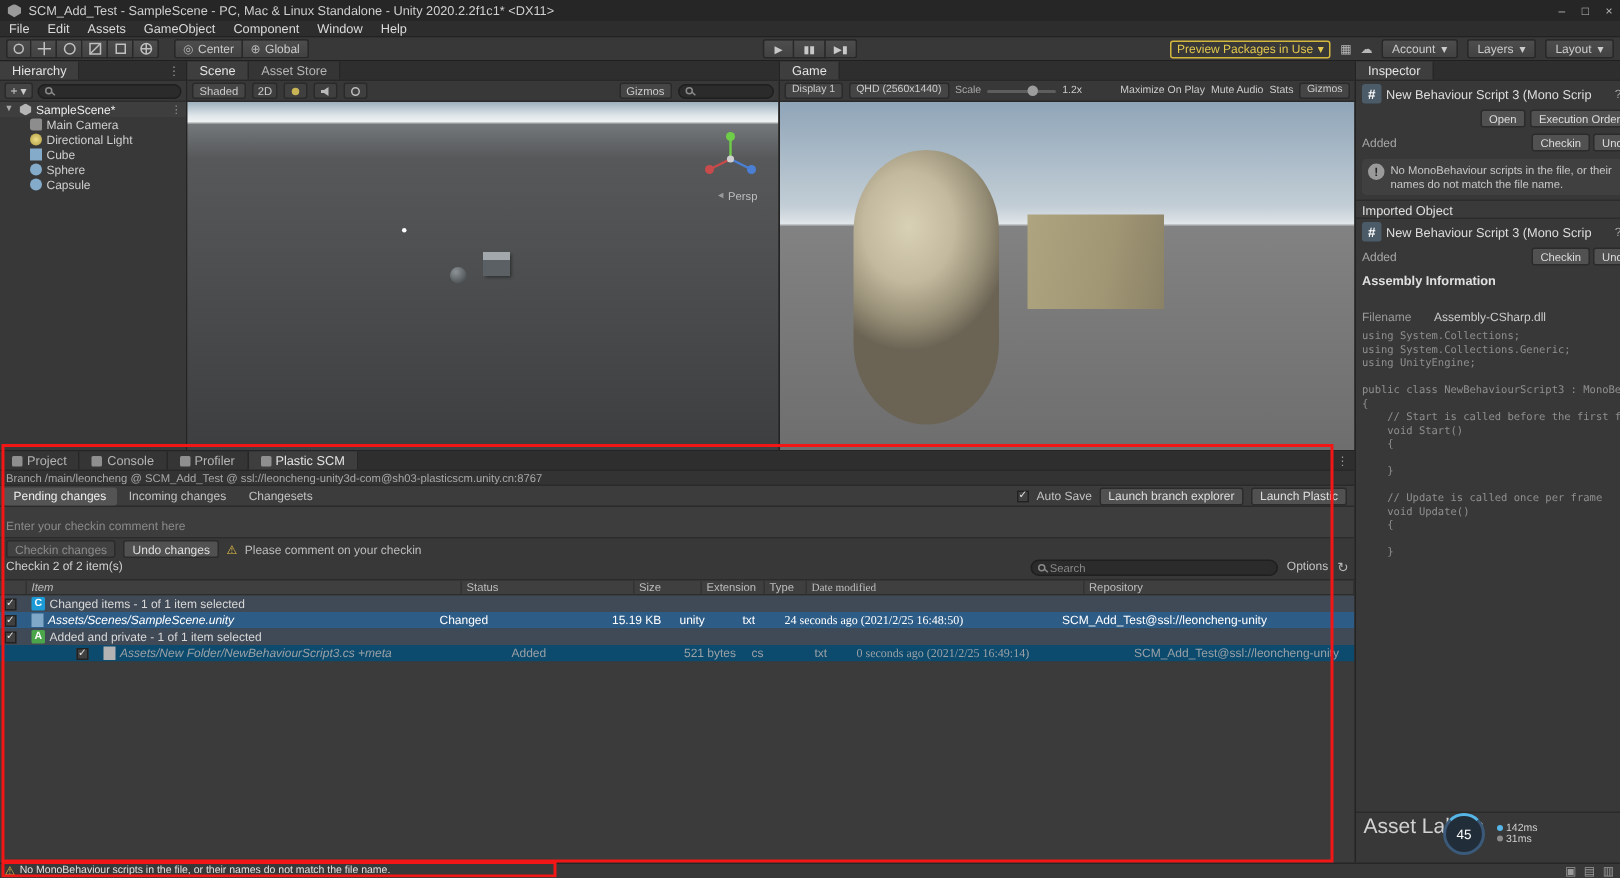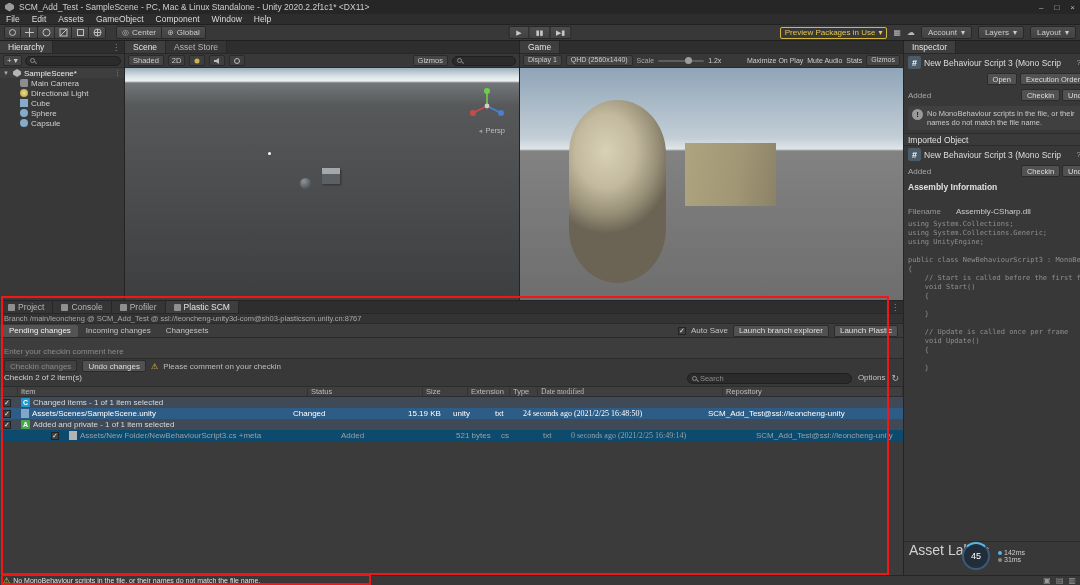--- a/index.html
+++ b/index.html
@@ -106,21 +106,21 @@
   .btn-row .disabled { background:#414141; color:#8a8a8a; }
   .warn-glyph { color:#e8c246; font-size:8px; }
   .warn-text { color:#bdbdbd; }
   .summary-row { height:13px; display:flex; align-items:flex-start; padding:0 4px; gap:6px; font-size:8px; color:#cfcfcf; }
   .summary-row .search-pill { margin-left:auto; width:165px; height:11px; }
   .options-link { color:#c2c2c2; }
   .refresh-glyph { color:#b5b5b5; font-size:9px; }
   .thead { height:11px; display:flex; align-items:center; background:#3f3f3f; border-top:1px solid #2c2c2c; border-bottom:1px solid #2c2c2c; font-size:7.5px; color:#bdbdbd; }
   .thead > div { border-right:1px solid #333; height:100%; display:flex; align-items:center; padding-left:3px; }
   .c-check { width:18px; }
-  .c-item  { width:290px; }
+  .c-item  { width:290px;font-style:italic; }
   .c-status{ width:115px; }
   .c-size  { width:45px; }
   .c-ext   { width:42px; }
   .c-type  { width:28px; }
   .c-date  { width:185px;font-family:Liberation Serif, serif; }
   .c-repo  { flex:1; }
   .trow { height:11px; display:flex; align-items:center; font-size:8px; }
   .trow > div { padding-left:3px; white-space:nowrap; overflow:hidden; display:flex; align-items:center; gap:3px; height:100%; }
   .row-group { background:#404a56; color:#d8d8d8; }
   .row-sel { background:#2d5c87; color:#fff; }

